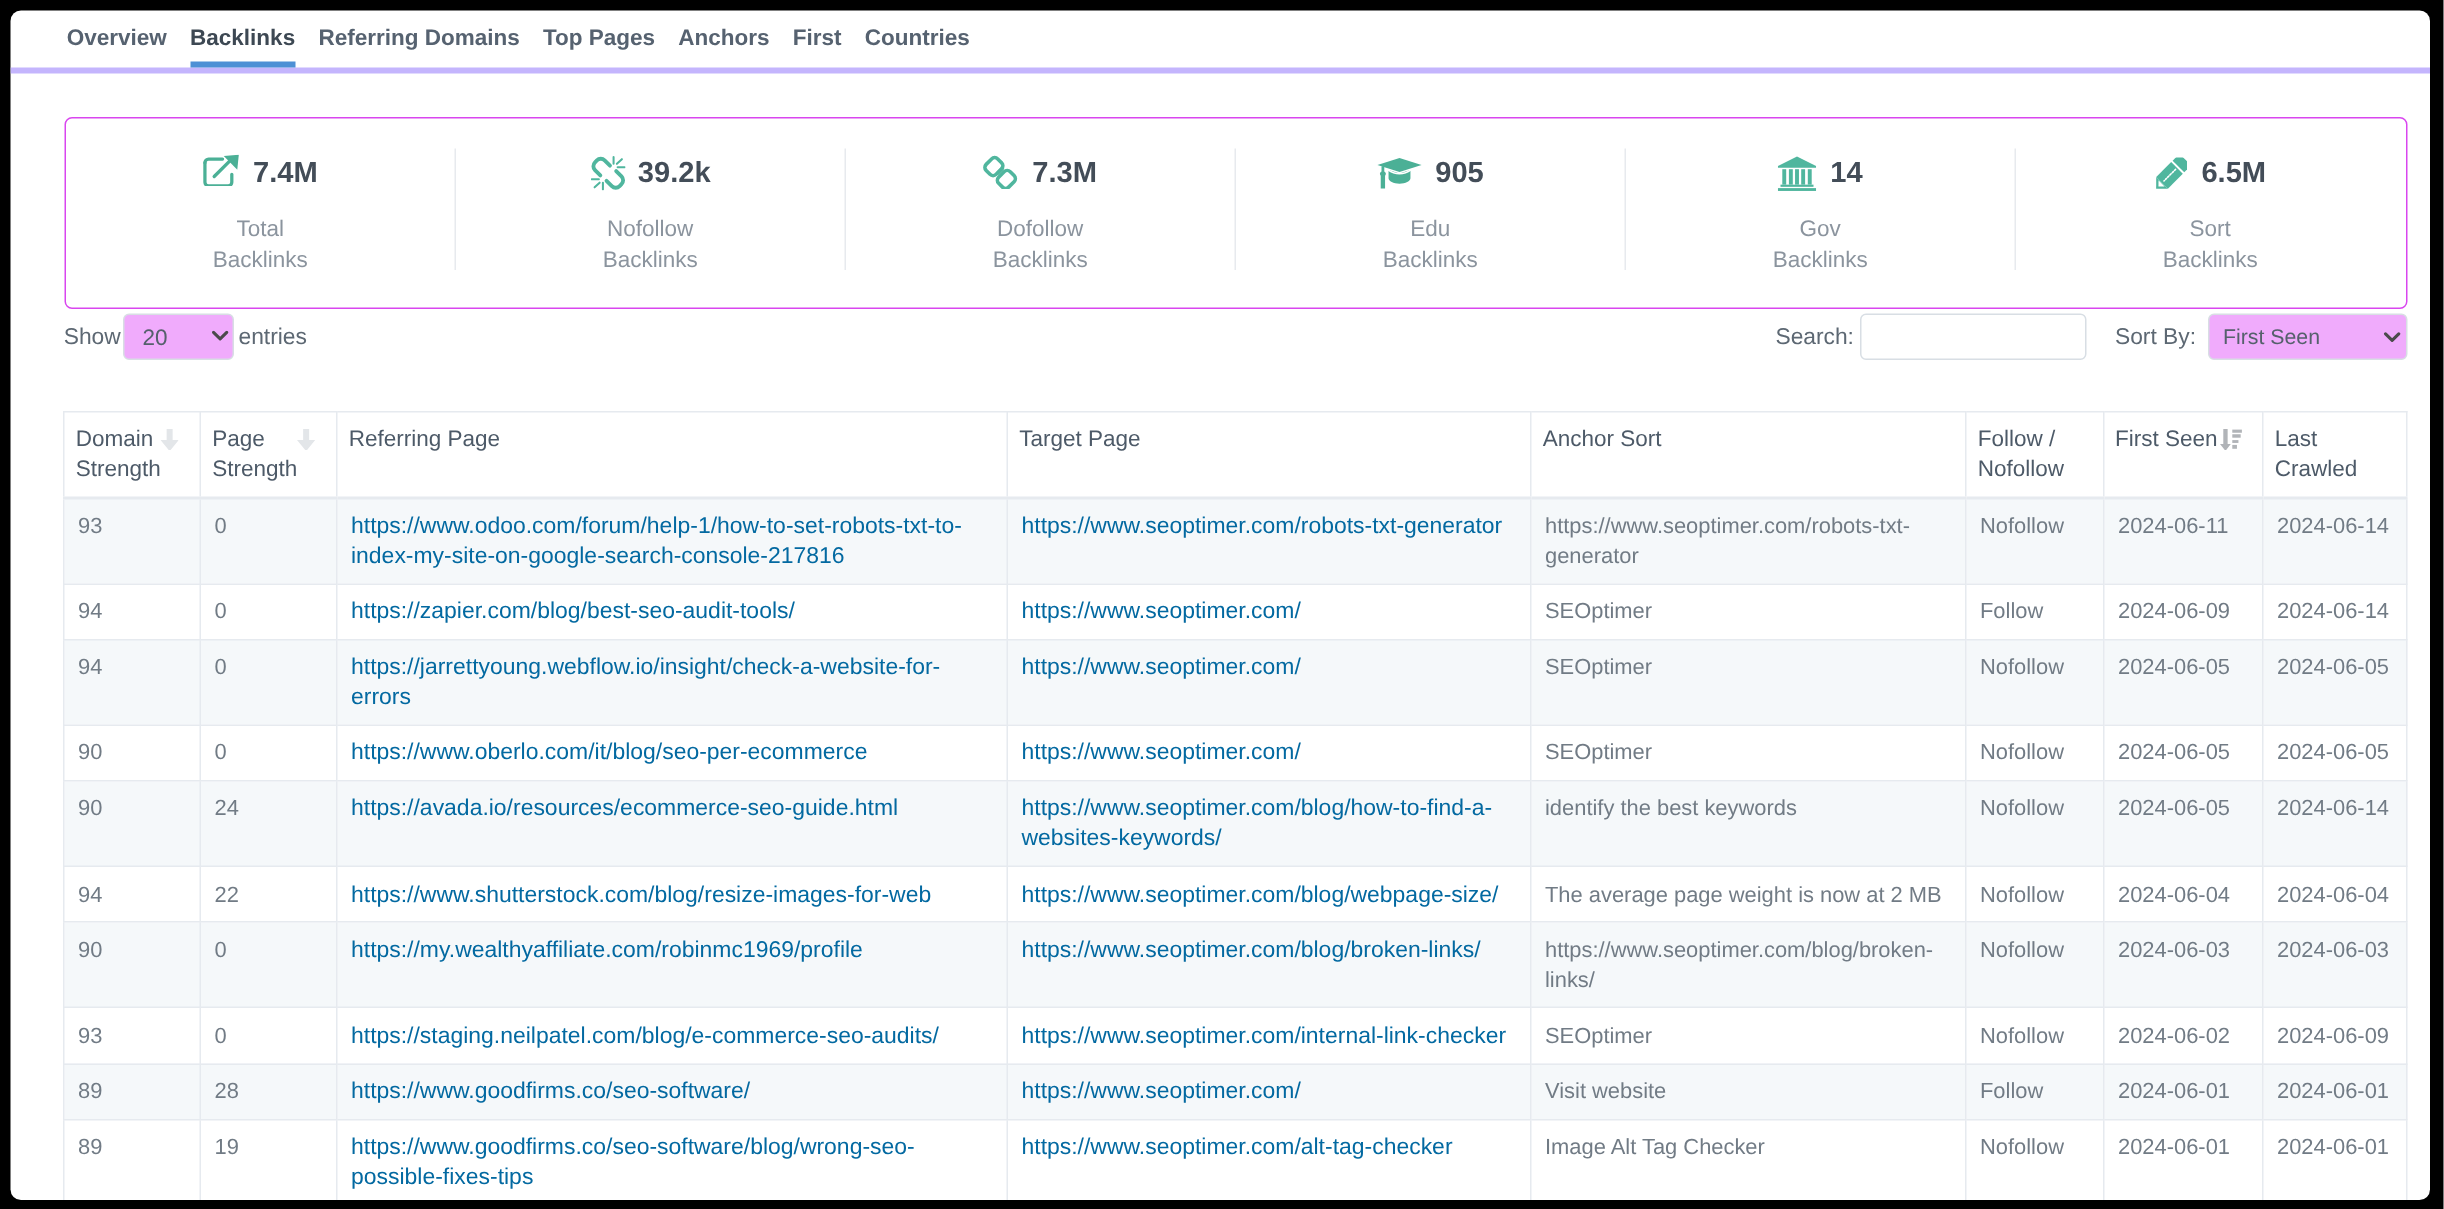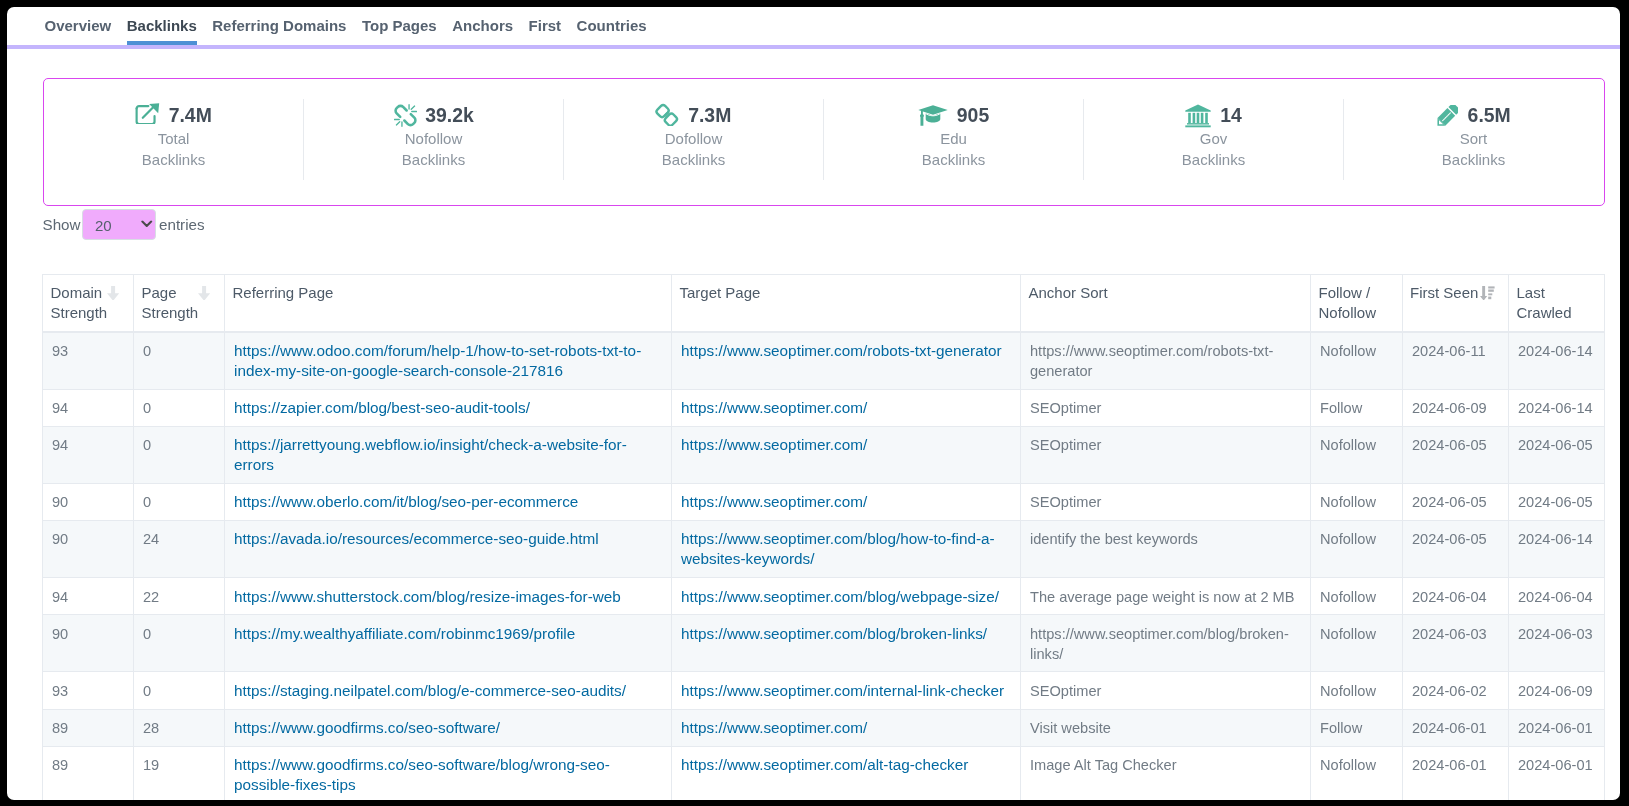--- a/index.html
+++ b/index.html
@@ -13,21 +13,21 @@
   .tab{font-size:15px;font-weight:600;color:#566270;padding:0 0 11px 0;margin-right:15.5px;position:relative;white-space:nowrap;cursor:pointer;}
   .tab.active{color:#3d4853;}
   .tab.active:after{content:"";position:absolute;left:0;right:0;bottom:0;height:3.4px;background:#4d90d5;}
 
   
   .metrics{position:absolute;left:36px;top:71px;width:1562px;height:128px;border:1px solid #d946ef;border-radius:5px;display:flex;}
   .metric{flex:1;display:flex;flex-direction:column;align-items:center;justify-content:flex-start;padding-top:25px;position:relative;}
   .metric+.metric:before{content:"";position:absolute;left:-0.5px;top:20px;bottom:25px;width:1px;background:#e7eaee;}
   .metric .topline{display:flex;align-items:center;gap:9px;height:24px;margin-bottom:0;}
   .metric .val{font-size:19.4px;font-weight:700;color:#434d58;letter-spacing:0px;}
-  .metric .lbl{font-size:15px;line-height:21px;color:#8b949e;text-align:center;font-weight:400;}
+  .metric .lbl{margin-top:14px;font-size:15px;line-height:21px;color:#8b949e;text-align:center;font-weight:400;}
   .mi{width:24px;height:24px;display:block;}
   .mi-ext{width:24.5px;height:21.5px;position:relative;left:0px;top:-2px;}
   .mi-brk{width:23px;height:23px;position:relative;left:0.5px;top:-0.5px;}
   .mi-lnk{width:23.5px;height:23.5px;position:relative;top:-1.5px;left:-0.5px;}
   .mi-cap{width:30px;height:21px;position:relative;top:0px;}
   .mi-bank{width:26px;height:23.5px;position:relative;top:0.5px;}
   .mi-pen{width:22.3px;height:22.3px;position:relative;top:0.5px;left:-0.5px;}
 
   
   .controls{position:absolute;left:36px;top:202px;width:1562px;height:31.5px;}
@@ -180,20 +180,36 @@
           <option selected="" data-name="select-option">20</option>
           <option data-name="select-option">50</option>
           <option data-name="select-option">100</option>
         </select>
         <span class="chev" data-name="chevron-down-icon"><svg viewBox="0 0 12 8" width="11.5" height="7.5" fill="none" stroke="#4b4b4b" stroke-width="2.2" stroke-linecap="round" stroke-linejoin="round">
               <path d="M1.3 1.4 6 6.1l4.7-4.7"></path>
             </svg></span>
       </span>
       <span data-name="entries-label">entries</span>
     </div>
+    <div class="searchgrp" data-name="search-sort-group">
+      <span class="lab" data-name="search-label">Search:</span>
+      <input class="search" type="text" data-name="search-input" value="" placeholder="" style="">
+      <span class="lab sortlab" data-name="sort-by-label">Sort By:</span>
+      <span class="selwrap w-ssel" data-name="sort-by-select-wrap">
+        <select class="sel ssel" data-name="sort-by-select">
+          <option selected="" data-name="select-option">First Seen</option>
+          <option data-name="select-option">Last Crawled</option>
+          <option data-name="select-option">Domain Strength</option>
+          <option data-name="select-option">Page Strength</option>
+        </select>
+        <span class="chev" data-name="chevron-down-icon"><svg viewBox="0 0 12 8" width="11.5" height="7.5" fill="none" stroke="#4b4b4b" stroke-width="2.2" stroke-linecap="round" stroke-linejoin="round">
+              <path d="M1.3 1.4 6 6.1l4.7-4.7"></path>
+            </svg></span>
+      </span>
+    </div>
   </div>
   <table class="bl" data-name="backlinks-table">
       <colgroup data-name="table-colgroup">
         <col style="width:91px" data-name="table-column">
         <col style="width:91px" data-name="table-column">
         <col style="width:447px" data-name="table-column">
         <col style="width:349px" data-name="table-column">
         <col style="width:290px" data-name="table-column">
         <col style="width:92px" data-name="table-column">
         <col style="width:106px" data-name="table-column">

